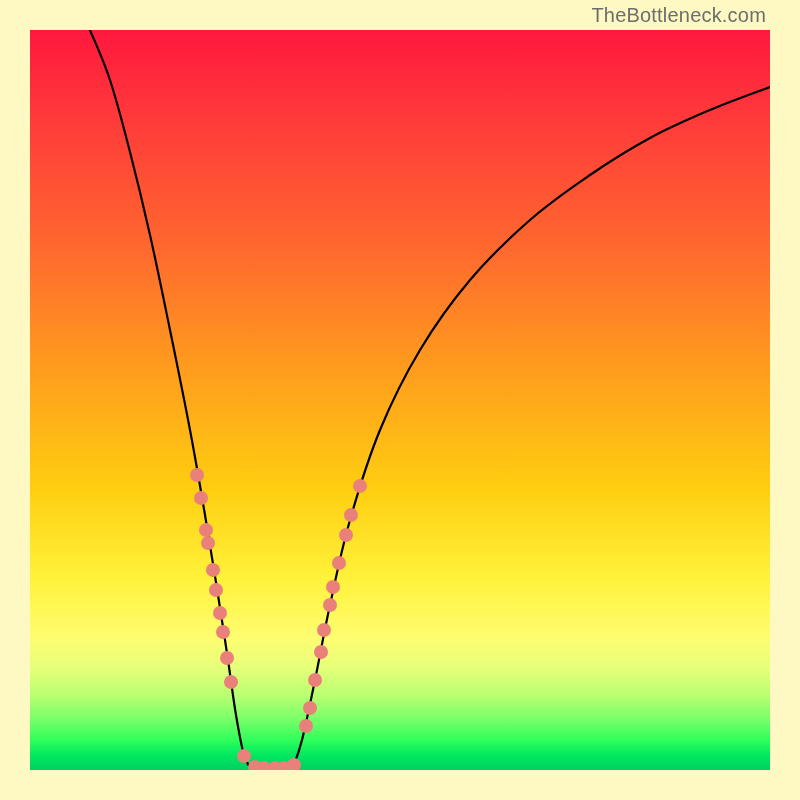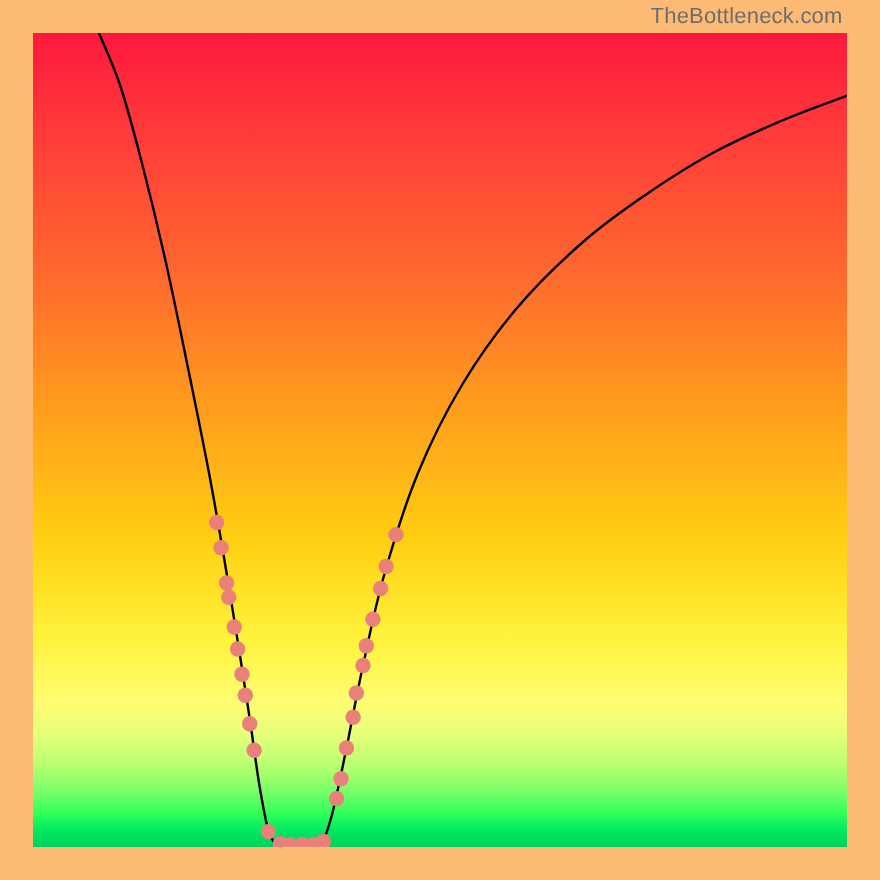--- a/index.html
+++ b/index.html
@@ -8,21 +8,21 @@
     width: 800px;
     height: 800px;
     overflow: hidden;
     background: #000;
     font-family: Arial, Helvetica, sans-serif;
   }
   .frame {
     position: relative;
     width: 800px;
     height: 800px;
-    background: #fdba74;
+    background: #fef9c3;
   }
   .plot-area {
     position: absolute;
     left: 30px;
     top: 30px;
     width: 740px;
     height: 740px;
     
     background: linear-gradient(
       to bottom,

